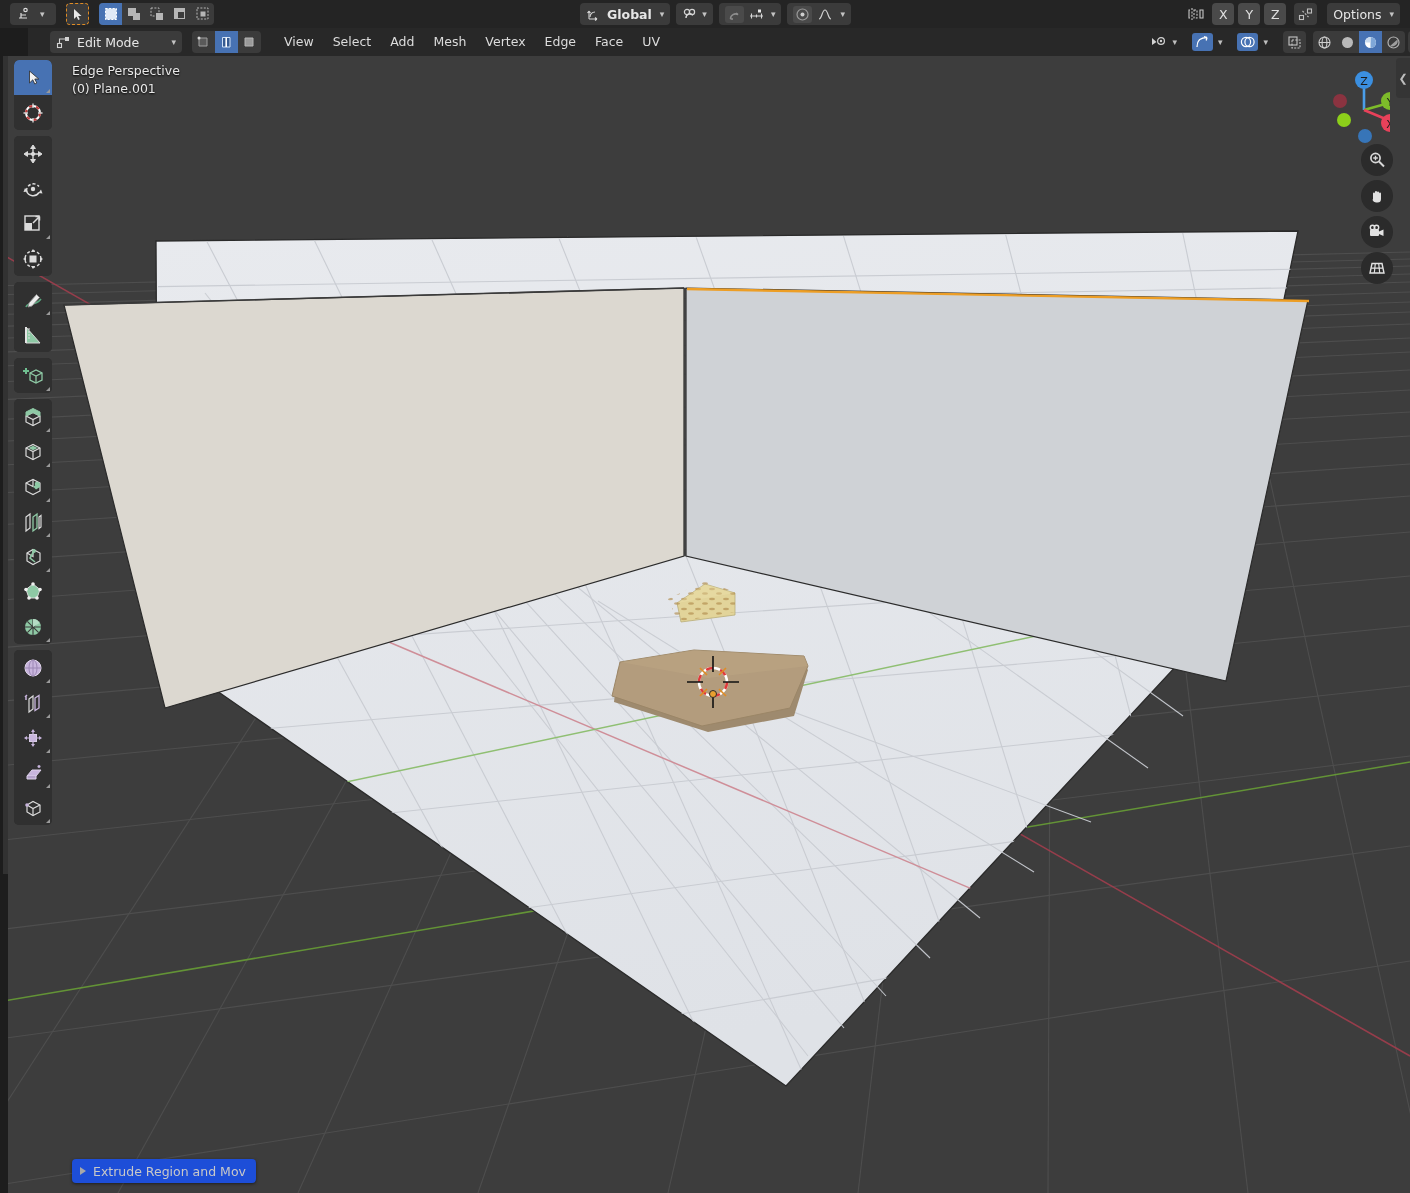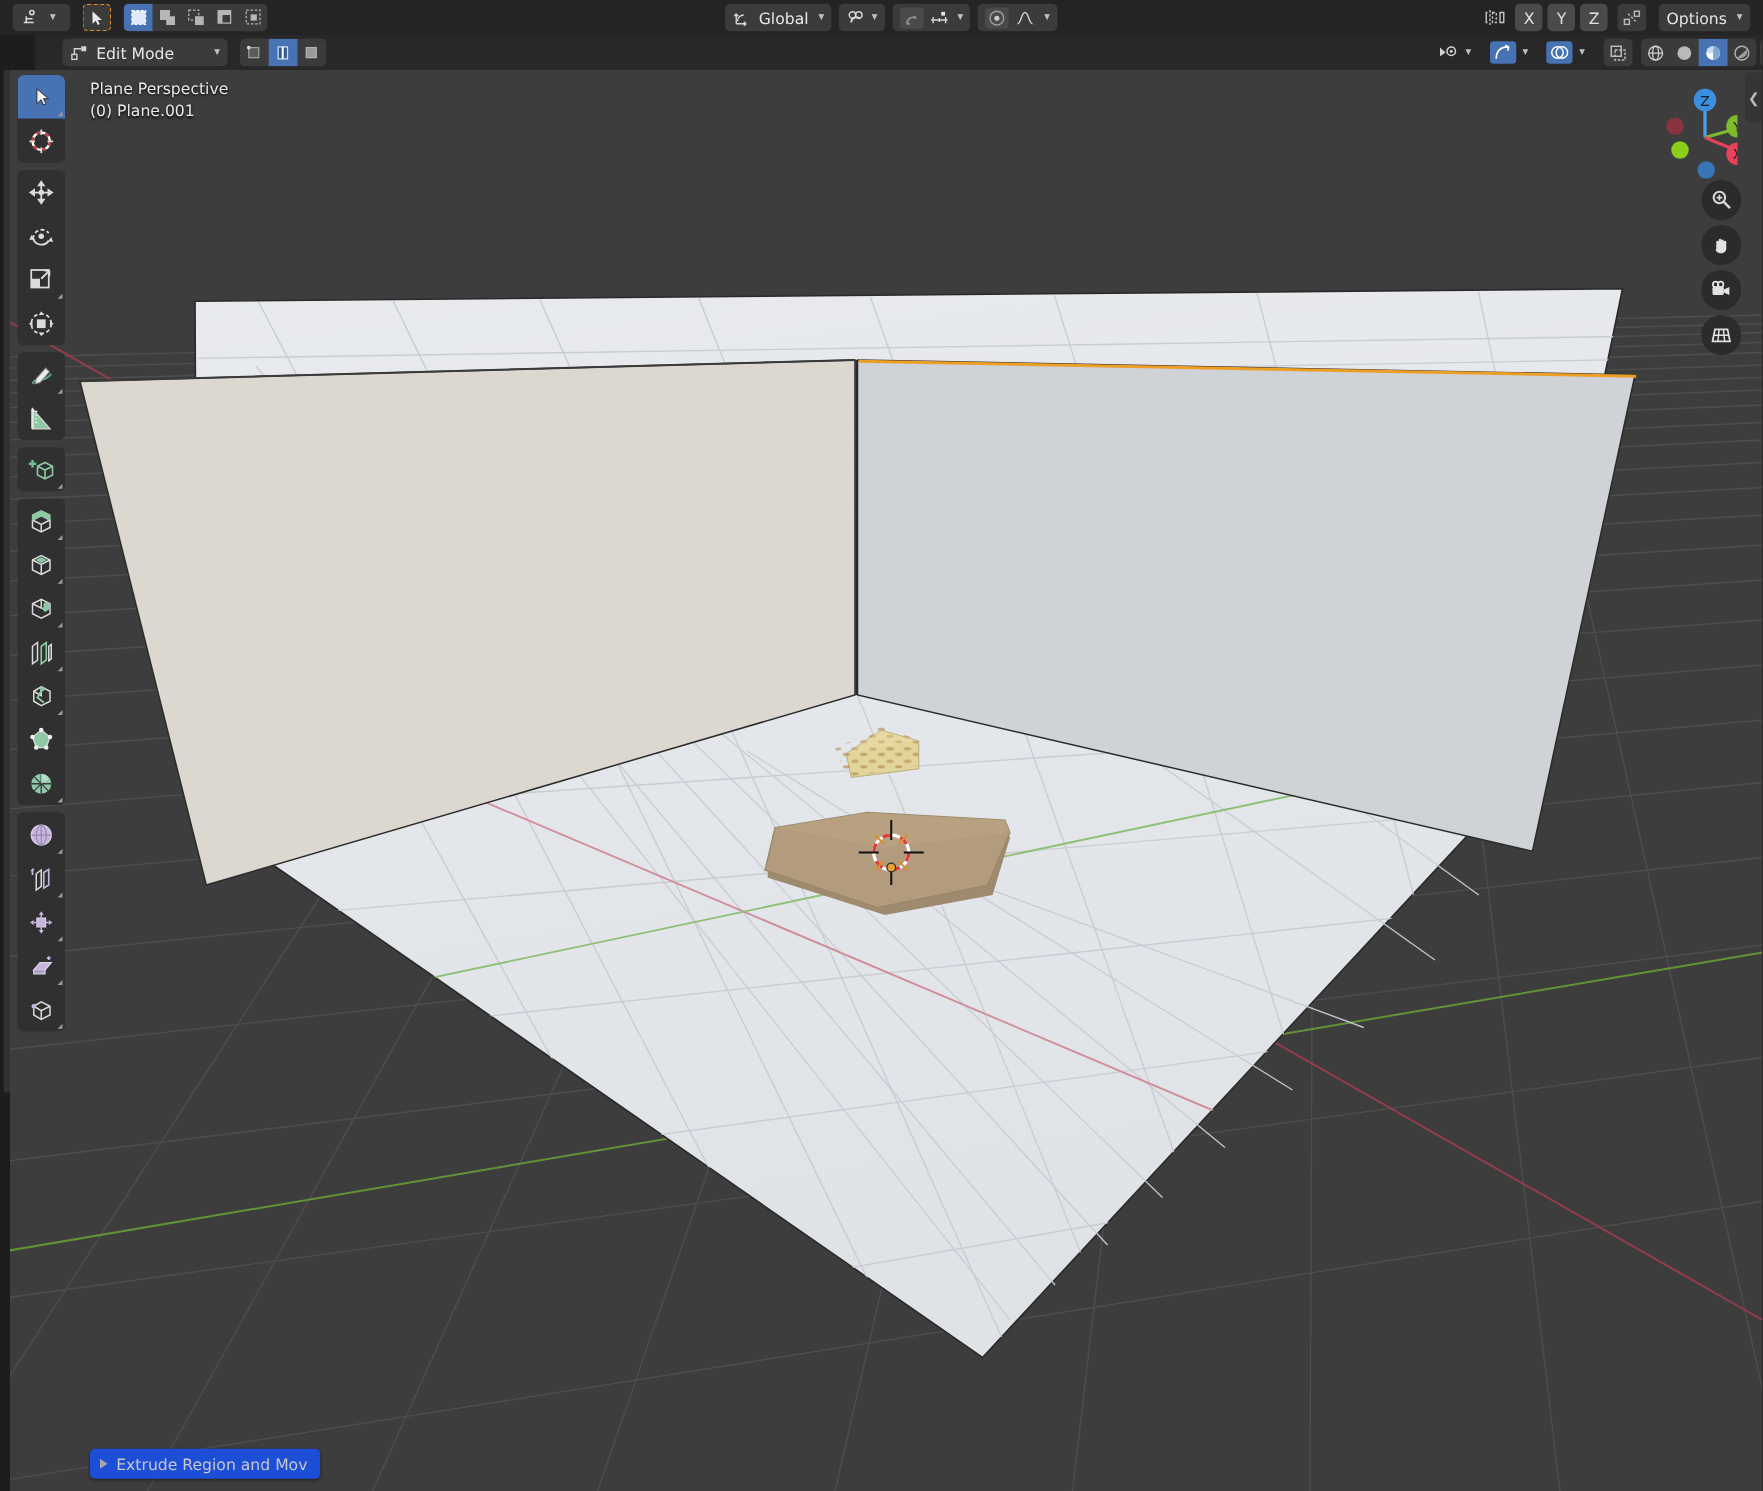--- a/index.html
+++ b/index.html
@@ -157,21 +157,21 @@
         </svg>
     </div>
     <div>
       <svg width="14" height="14" viewBox="0 0 14 14">
           <rect x="1" y="1" width="11" height="11" fill="none" stroke="#b6b6b6" stroke-dasharray="2 1.4"></rect>
           <rect x="4.5" y="4.5" width="5" height="5" fill="#b6b6b6"></rect>
         </svg>
     </div>
   </div>
 
-  <div style="position:absolute;left:580px;display:flex;align-items:flex-start;gap:6px;">
+  <div style="position:absolute;left:580px;display:flex;align-items:flex-start;gap:6px;font-weight:bold;">
     <div class="dd">
       <span>
         <svg width="15" height="15" viewBox="0 0 15 15">
           <path d="M3 12 L3 4 M3 12 L11 12 M3 4 L1.5 6 M3 4 L4.5 6 M11 12 L9 10.5 M11 12 L9 13.5" stroke="#d6d6d6" stroke-width="1.1" fill="none"></path>
           <path d="M4 10 A5 5 0 0 1 9 5" stroke="#d6d6d6" stroke-width="1.1" fill="none"></path>
         </svg>
       </span>
       <span>Global</span>
       <span class="chev">▾</span>
     </div>
@@ -270,20 +270,30 @@
         <path d="M7.2 2.5 L7.2 12" stroke="#ffffff" stroke-width="1.6"></path>
       </svg>
     </div>
     <div>
       <svg width="15" height="15" viewBox="0 0 15 15">
         <path d="M3 3 L11 3 L11 11 L3 11 Z" fill="#9a9a9a" stroke="#b5b5b5" stroke-width="1"></path>
       </svg>
     </div>
   </div>
 
+  <div class="grp" style="margin-left:14px;gap:1px;">
+    <div class="menuitem">View</div>
+    <div class="menuitem">Select</div>
+    <div class="menuitem">Add</div>
+    <div class="menuitem">Mesh</div>
+    <div class="menuitem">Vertex</div>
+    <div class="menuitem">Edge</div>
+    <div class="menuitem">Face</div>
+    <div class="menuitem">UV</div>
+  </div>
 
   <div style="position:absolute;right:8px;display:flex;align-items:center;gap:3px;">
     <div class="dd" style="background:transparent;gap:3px;">
       <span>
         <svg width="17" height="15" viewBox="0 0 17 15">
           <path d="M2 10 L2 3 L6.5 7 Z" fill="#d3d3d3"></path>
           <circle cx="11" cy="6" r="3.4" fill="none" stroke="#d3d3d3" stroke-width="1.2"></circle>
           <circle cx="11" cy="6" r="1.2" fill="#d3d3d3"></circle>
         </svg>
       </span>
@@ -489,21 +499,21 @@
       <circle cx="705" cy="626" r="14" fill="none" stroke="#dd3a3a" stroke-width="2.6" stroke-dasharray="7.3 7.3"></circle>
       <path d="M705,600 L705,616 M705,636 L705,652 M679,626 L695,626 M715,626 L731,626" stroke="#111" stroke-width="1.6"></path>
       <path d="M692,612 L699,619 M711,633 L718,640 M718,612 L711,619 M699,633 L692,640" stroke="#e08c24" stroke-width="1.6"></path>
       <circle cx="705" cy="638" r="3.5" fill="#e8a030" stroke="#2a2a2a" stroke-width="1"></circle>
     </g>
   </svg>
 
 </div>
 
 <div class="vp-text">
-  <div>Plane Perspective</div>
+  <div>Edge Perspective</div>
   <div>(0) Plane.001</div>
 </div>
 
 <div class="toolbar">
 
   <div class="tgrp">
     <div class="tool active">
       <svg width="17" height="17" viewBox="0 0 17 17">
         <path d="M4.5 2 L4.5 14 L7.8 10.8 L9.8 15 L11.8 14 L9.8 10 L13.8 10 Z" fill="#f2f2f2" stroke="#2a2a2a" stroke-width="0.8"></path>
       </svg>

